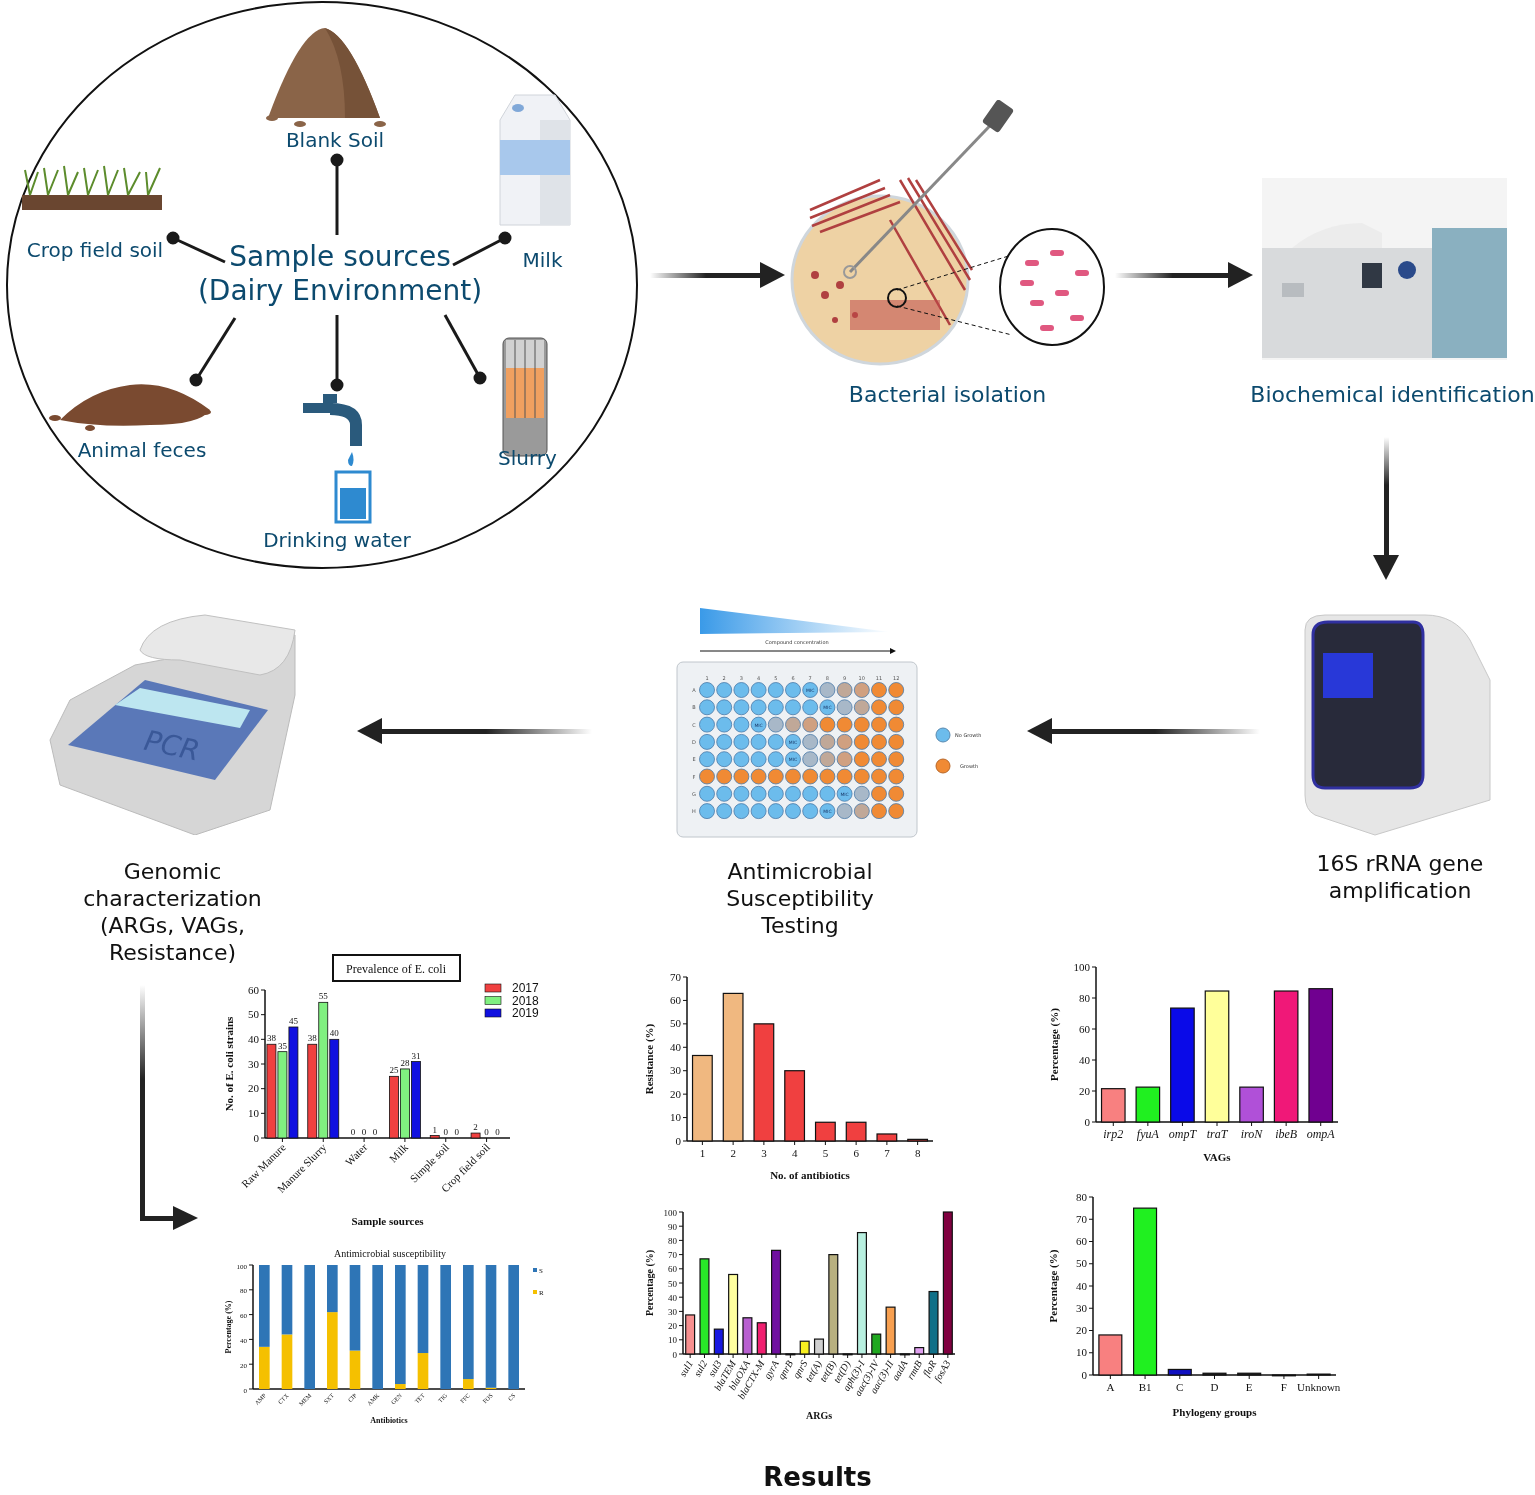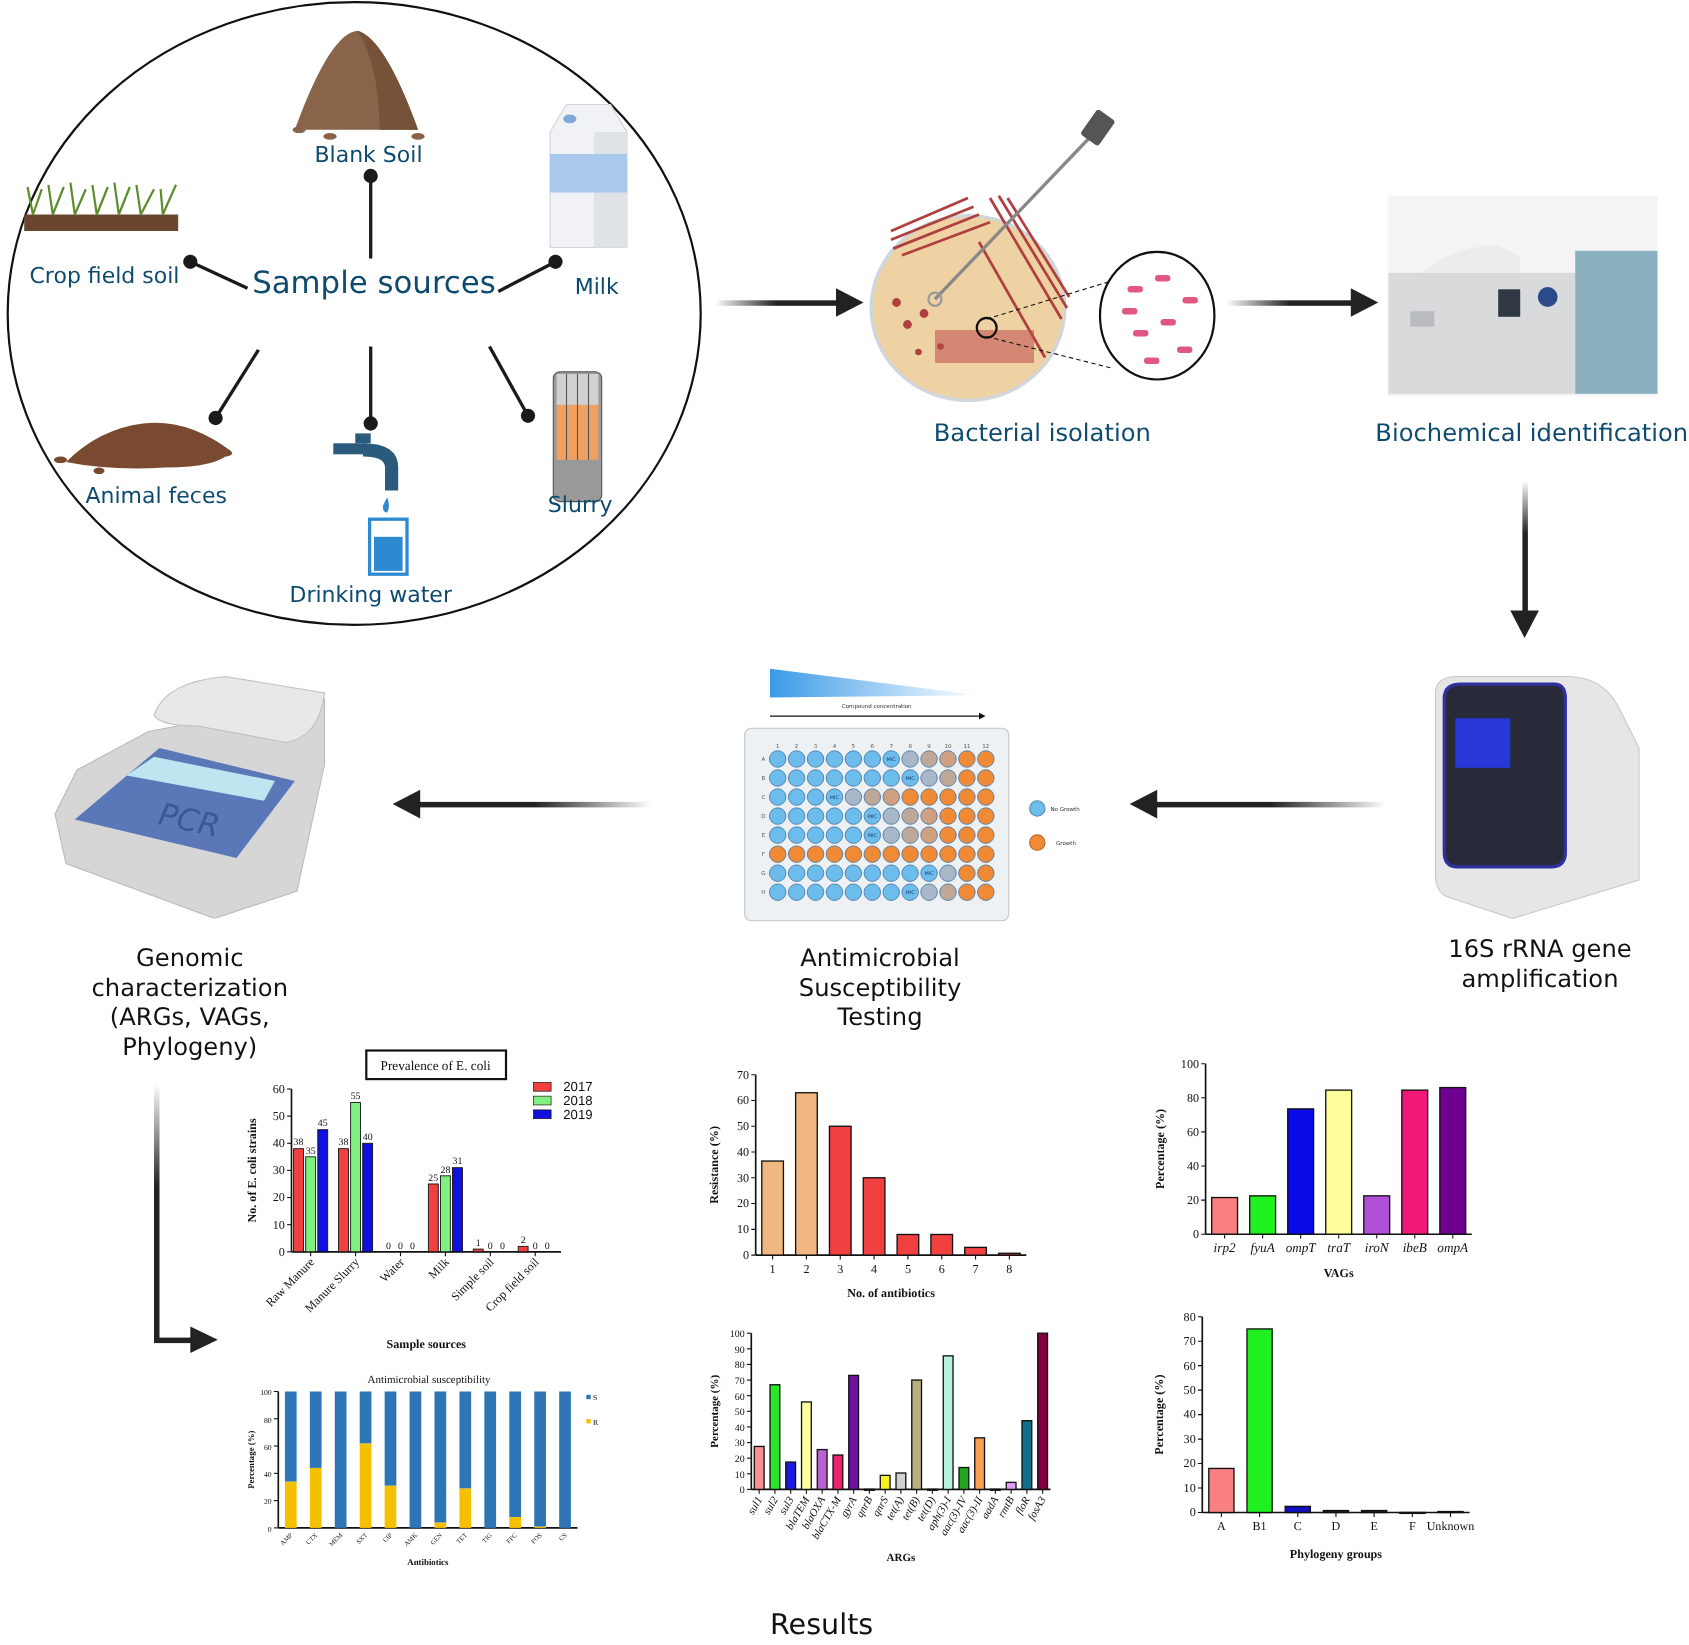--- a/index.html
+++ b/index.html
@@ -1,21 +1,21 @@
 <!DOCTYPE html>
 <html><head>
 <meta charset="utf-8">
 <style>
   html,body{margin:0;padding:0;background:#fff;}
   body{width:1535px;height:1495px;position:relative;overflow:hidden;font-family:"Liberation Sans",sans-serif;color:#111;}
   .abs{position:absolute;}
   .lbl{position:absolute;font-family:"DejaVu Sans",sans-serif;font-size:20px;color:#0c4a6e;text-align:center;white-space:nowrap;}
   .step{position:absolute;font-family:"DejaVu Sans",sans-serif;font-size:22px;color:#111;text-align:center;line-height:27px;}
   svg text{font-family:"Liberation Serif",serif;}
-  #results-title{position:absolute;left:700px;top:1462px;width:235px;font-family:"DejaVu Sans",sans-serif;font-weight:normal;font-size:26px;}
+  #results-title{position:absolute;left:700px;top:1462px;width:235px;text-align:center;font-family:"DejaVu Sans",sans-serif;font-weight:bold;font-size:26px;}
 </style>
 </head>
 <body>
 
 <svg class="abs" style="left:0;top:0" width="650" height="580">
   <ellipse cx="322" cy="285" rx="315" ry="283" fill="#fff" stroke="#111" stroke-width="2"></ellipse>
 
   <g stroke="#1a1a1a" stroke-width="3" fill="#1a1a1a">
     <line x1="337" y1="160" x2="337" y2="235"></line>
       <circle cx="337" cy="160" r="5"></circle>
@@ -79,20 +79,21 @@
   </g>
 </svg>
 <div class="lbl" style="left:260px;top:128px;width:150px;">Blank Soil</div>
 <div class="lbl" style="left:20px;top:238px;width:150px;">Crop field soil</div>
 <div class="lbl" style="left:505px;top:248px;width:75px;">Milk</div>
 <div class="lbl" style="left:62px;top:438px;width:160px;">Animal feces</div>
 <div class="lbl" style="left:252px;top:528px;width:170px;">Drinking water</div>
 <div class="lbl" style="left:490px;top:446px;width:75px;">Slurry</div>
 <div class="lbl" style="left:195px;top:240px;width:290px;font-size:28px;line-height:34px;">
   <div>Sample sources</div>
+  <div>(Dairy Environment)</div>
 </div>
 
 <svg class="abs" style="left:0;top:0" width="1535" height="1495">
   <defs>
     <linearGradient id="gl" x1="0" x2="1">
         <stop offset="0" stop-color="#fff"></stop>
         <stop offset="0.5" stop-color="#222"></stop>
       </linearGradient>
     <linearGradient id="gr" x1="1" x2="0">
         <stop offset="0" stop-color="#fff"></stop>
@@ -338,21 +339,21 @@
   <path d="M10 135 L30 95 L95 60 L255 30 L255 90 L230 205 L155 230 L20 180Z" fill="#d6d6d6" stroke="#bbb"></path>
   <path d="M100 45 Q110 15 165 10 L255 25 Q250 65 220 70 L140 55 Q105 55 100 45Z" fill="#e8e8e8" stroke="#c0c0c0"></path>
   <path d="M28 140 L105 75 L228 105 L175 175Z" fill="#5a78b8"></path>
   <path d="M75 100 L100 83 L210 105 L200 123Z" fill="#bde6f0"></path>
   <text x="130" y="150" font-size="28" font-style="italic" fill="#3a5898" transform="rotate(12 130 150)" style="font-family:'DejaVu Sans',sans-serif" text-anchor="middle">PCR</text>
 </svg>
 <div class="step" style="left:60px;top:858px;width:225px;">
   <div>Genomic</div>
   <div>characterization</div>
   <div>(ARGs, VAGs,</div>
-  <div>Phylogeny)</div>
+  <div>Resistance)</div>
 </div>
 
 <svg class="abs chart" id="chart-prevalence" style="left:220px;top:950px" width="340" height="280">
     <line x1="45" y1="40" x2="45" y2="188" stroke="#111" stroke-width="1.5"></line>
     <line x1="45" y1="188" x2="290" y2="188" stroke="#111" stroke-width="1.5"></line>
     <line x1="41" y1="188" x2="45" y2="188" stroke="#111"></line>
     <text x="39" y="191.5" font-size="11" text-anchor="end" fill="#111">0</text>
     <line x1="41" y1="163.33333333333334" x2="45" y2="163.33333333333334" stroke="#111"></line>
     <text x="39" y="166.83333333333334" font-size="11" text-anchor="end" fill="#111">10</text>
     <line x1="41" y1="138.66666666666669" x2="45" y2="138.66666666666669" stroke="#111"></line>

